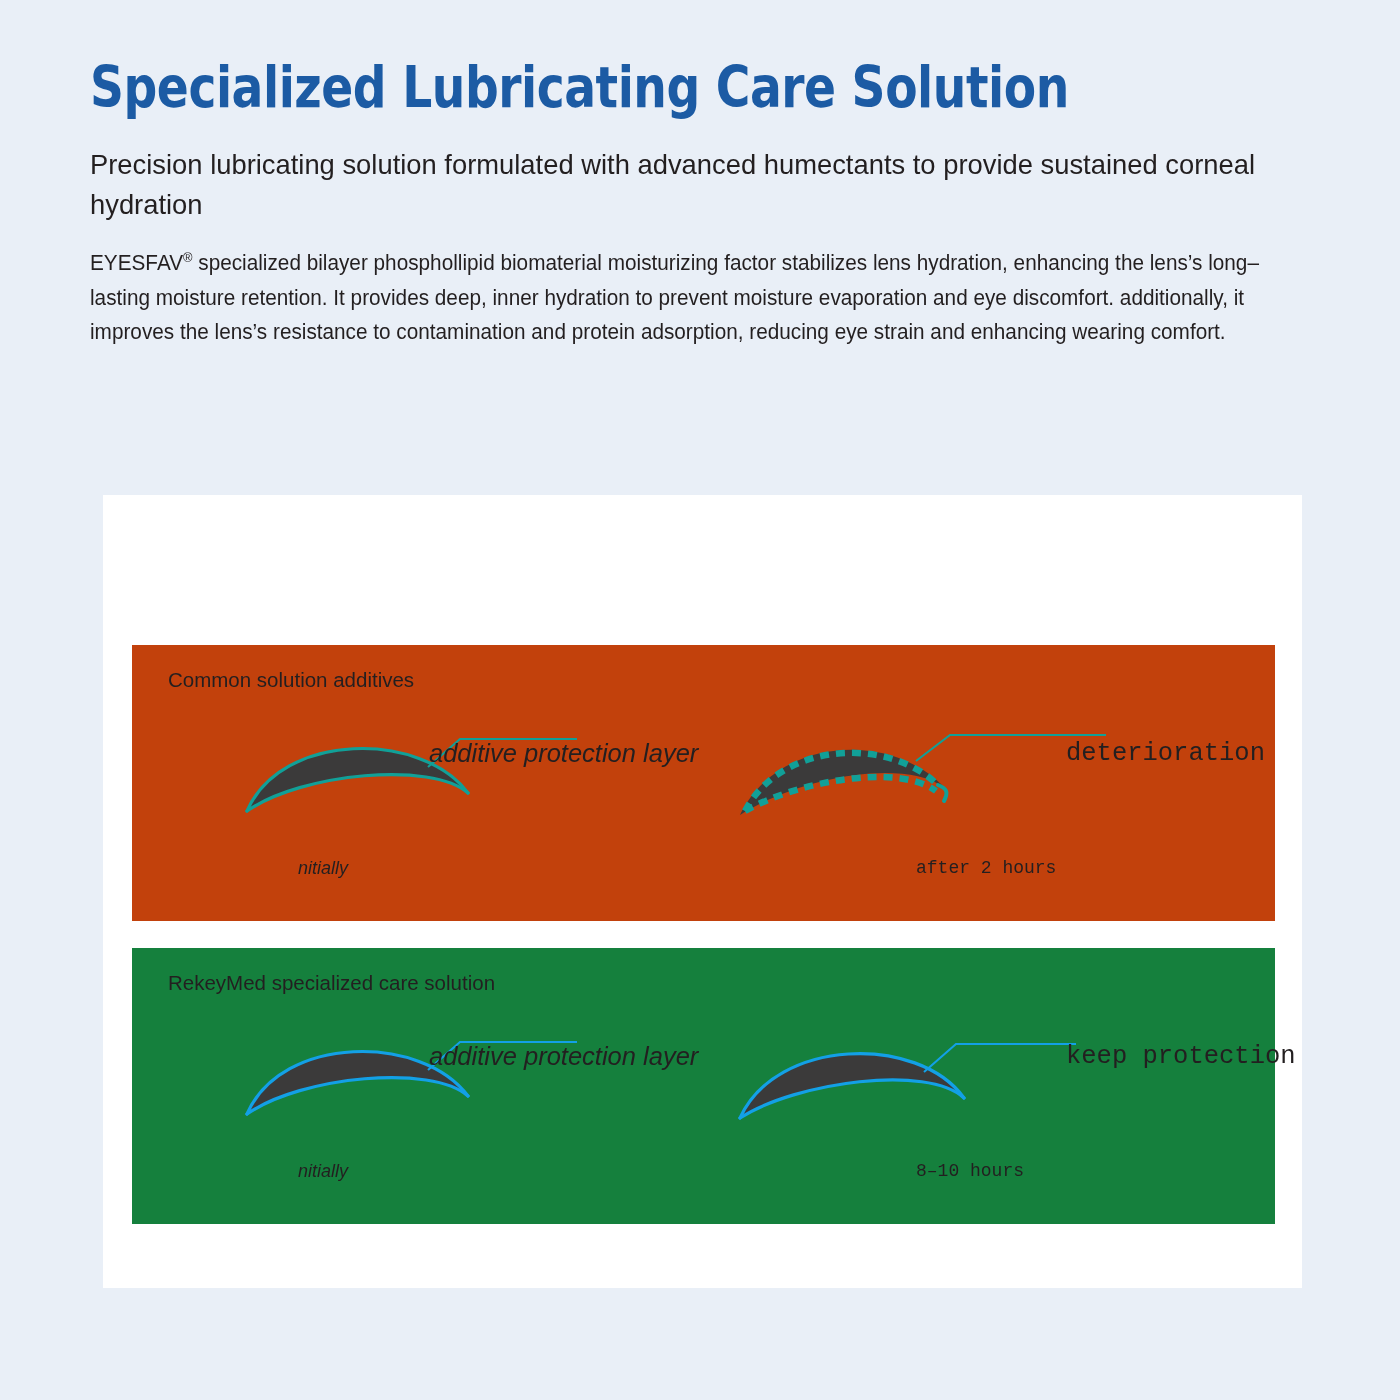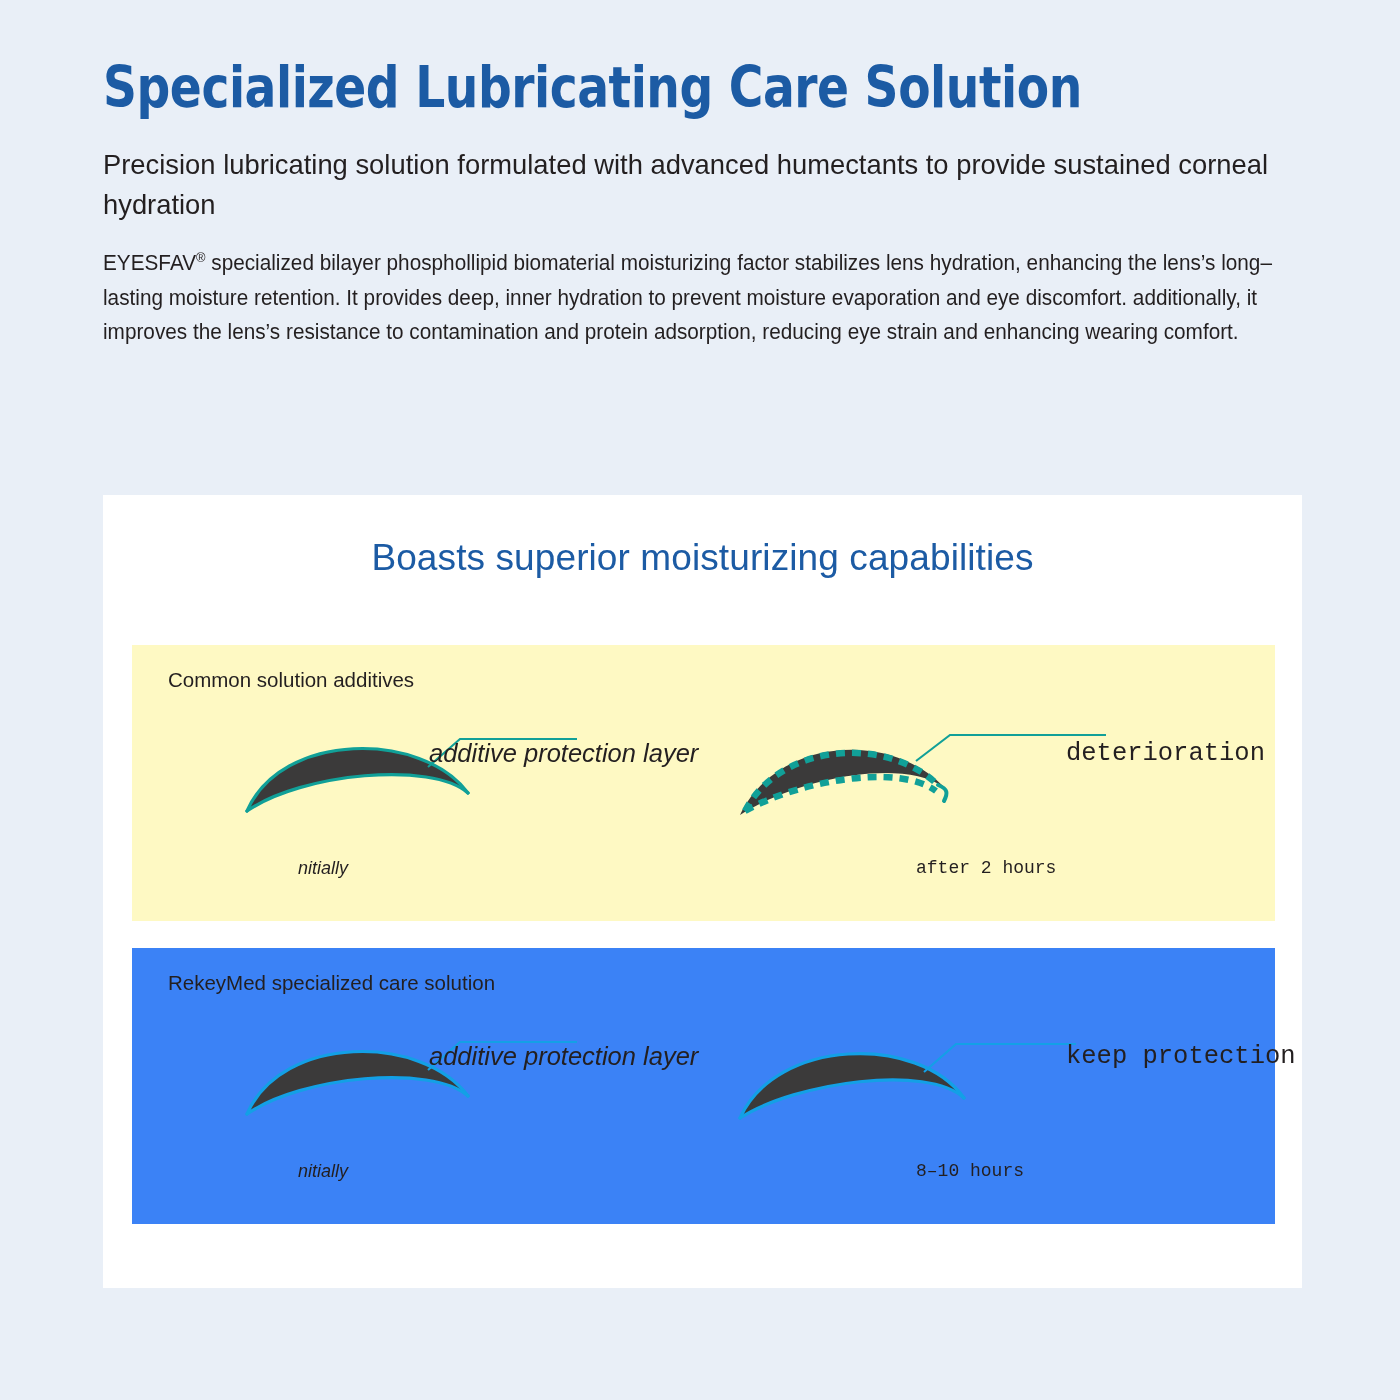--- a/index.html
+++ b/index.html
@@ -12,21 +12,21 @@
   body {
     background: #e9eff7;
     font-family: "Liberation Sans", sans-serif;
     overflow: hidden;
     position: relative;
   }
 
   
   #header-block {
     position: absolute;
-    left: 103px;
+    left: 90px;
     top: 58px;
     width: 1235px;
   }
 
   #page-title {
     font-family: "DejaVu Sans Condensed", "Liberation Sans Narrow", "Liberation Sans", sans-serif;
     font-weight: bold;
     font-size: 57px;
     line-height: 1.05;
     letter-spacing: -0.5px;
@@ -82,22 +82,22 @@
     letter-spacing: 0.1px;
   }
 
   
   .compare-row {
     position: absolute;
     left: 29px;
     width: 1143px;
     height: 276px;
   }
-  #row-common { top: 150px; background: #fef9c3; }
-  #row-rekeymed { top: 453px; background: #3b82f6; }
+  #row-common { top: 150px; background: #c2410c; }
+  #row-rekeymed { top: 453px; background: #15803d; }
 
   .row-label {
     position: absolute;
     left: 36px;
     top: 23px;
     font-size: 20.5px;
     color: #231f20;
   }
 
   .lens-cell {
@@ -141,21 +141,20 @@
 <body>
 
 <div id="header-block">
   <h1 id="page-title">Specialized Lubricating Care Solution</h1>
   <p id="page-subtitle">Precision lubricating solution formulated with advanced humectants to provide sustained corneal hydration</p>
   <p id="page-body"><span>EYESFAV</span><sup>®</sup><span> specialized bilayer phosphollipid biomaterial moisturizing factor stabilizes lens hydration, enhancing the lens’s long–lasting moisture retention. It provides deep, inner hydration to prevent moisture evaporation and eye discomfort. additionally, it improves the lens’s resistance to contamination and protein adsorption, reducing eye strain and enhancing wearing comfort.</span></p>
 </div>
 
 <div id="feature-card">
 
-  <div id="card-heading">Boasts superior moisturizing capabilities</div>
 
   <div class="compare-row" id="row-common">
     <div class="row-label">Common solution additives</div>
 
     <div class="lens-cell left">
       <svg class="lens-svg" viewBox="0 0 571 160">
         <path d="M115,110 C150,30 290,30 336,92 C300,60 170,72 115,110 Z" fill="#3b3a3a"></path>
         <path d="M115,110 C150,30 290,30 336,92" fill="none" stroke="#11a098" stroke-width="3.2" stroke-linecap="round"></path>
         <path d="M115,110 C170,72 300,60 336,92" fill="none" stroke="#11a098" stroke-width="3.2" stroke-linecap="round"></path>
         <polyline points="296,66 328,38 445,38" fill="none" stroke="#11a098" stroke-width="2.1"></polyline>

